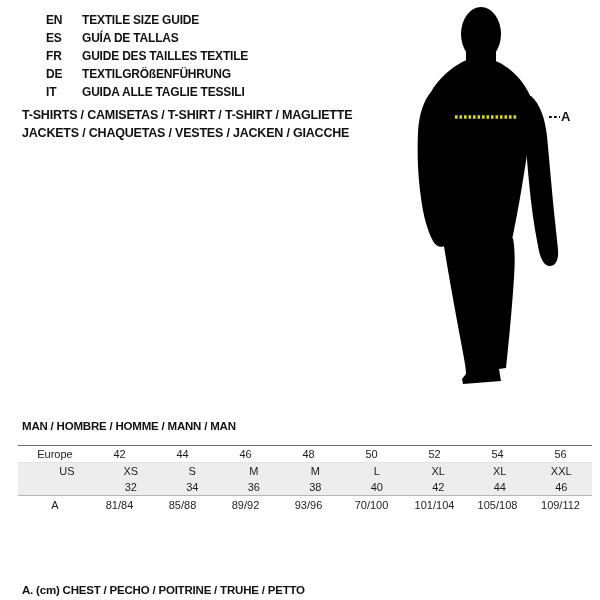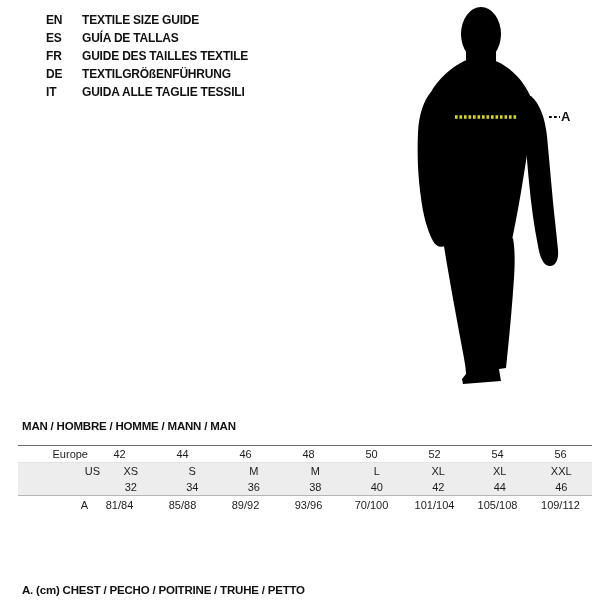--- a/index.html
+++ b/index.html
@@ -20,21 +20,21 @@
   .figure-svg { position:absolute; left:0; top:0; }
   .measure-label { position:absolute; left:561px; top:109px; font-size:13px; font-weight:600; letter-spacing:0; }
 
   
   .section-title { position:absolute; left:22px; top:420px; font-weight:bold; font-size:11.5px; letter-spacing:-0.2px; }
 
   
   .size-table { position:absolute; left:18px; top:445px; width:574px; border-top:1.5px solid #6e6e6e; font-size:11px; color:#1c1c1c; }
   .st-header { height:15px; background:#c9c9c9; display:flex; align-items:center; padding-left:4px; color:#222; }
   .st-row { display:grid; grid-template-columns:70px repeat(8, 1fr); align-items:center; height:16px; }
-  .st-row .lbl { padding-left:4px; text-align:right; }
+  .st-row .lbl { padding-left:4px; text-align:center; }
   .st-row .val { text-align:center; }
   .st-row.shade { background:#ededed;padding-left:12px; }
   .st-row.row-europe { border-bottom:1px solid #e3e3e3; }
   .st-row.row-a { height:18px; border-top:1px solid #b5b5b5; }
 
   
   .footnote { position:absolute; left:22px; top:546px; font-weight:bold; font-size:11.5px; letter-spacing:-0.2px;margin-top:38px; }
 </style>
 </head>
 <body>
@@ -57,20 +57,24 @@
     <div class="lang-row">
       <span class="lang-code">DE</span>
       <span class="lang-label">TEXTILGRÖßENFÜHRUNG</span>
     </div>
     <div class="lang-row">
       <span class="lang-code">IT</span>
       <span class="lang-label">GUIDA ALLE TAGLIE TESSILI</span>
     </div>
   </div>
 
+  <div class="category-block">
+    <div>T-SHIRTS / CAMISETAS / T-SHIRT / T-SHIRT / MAGLIETTE</div>
+    <div>JACKETS / CHAQUETAS / VESTES / JACKEN / GIACCHE</div>
+  </div>
 
   <svg class="figure-svg" width="600" height="600" viewBox="0 0 600 600" aria-hidden="true">
     <ellipse cx="481" cy="34" rx="20" ry="27" fill="#000000"></ellipse>
     <rect x="466" y="44" width="30" height="28" fill="#000000"></rect>
     <path fill="#000000" d="M 472 58 C 458 62 440 76 431 92 C 426 102 423 112 424 124 C 426 150 432 190 440 225 C 444 245 450 256 470 258 C 492 259 508 252 512 240 C 518 212 524 175 528 148 C 531 130 534 116 533 104 C 529 88 515 70 498 62 C 490 58 480 57 472 58 Z"></path>
     <path fill="#000000" d="M 431 92 C 424 100 419 114 418 132 C 417 155 418 178 421 198 C 423 214 427 230 433 241 C 436 247 443 249 446 244 C 449 239 448 231 446 222 C 441 200 438 178 437 156 C 436 136 436 115 439 100 Z"></path>
     <path fill="#000000" d="M 531 96 C 540 104 545 118 547 136 C 549 158 551 180 553 202 C 555 222 557 238 558 250 C 559 260 555 267 549 266 C 543 265 540 257 538 246 C 534 226 531 204 529 182 C 527 160 525 138 525 120 C 525 108 527 100 529 96 Z"></path>
     <path fill="#000000" d="M 441 228 C 447 266 455 310 461 342 C 464 358 466 368 466 374 L 462 379 L 463 384 L 501 381 L 499 369 L 506 368 C 509 340 512 308 514 278 C 515 262 515 250 513 238 C 490 252 460 250 441 228 Z"></path>
     <line x1="455" y1="117" x2="517" y2="117" stroke="#d7da12" stroke-width="3.5" stroke-dasharray="2.6 1.9"></line>
     <line x1="549" y1="117" x2="560" y2="117" stroke="#0a0a0a" stroke-width="2" stroke-dasharray="2.8 2.2"></line>

